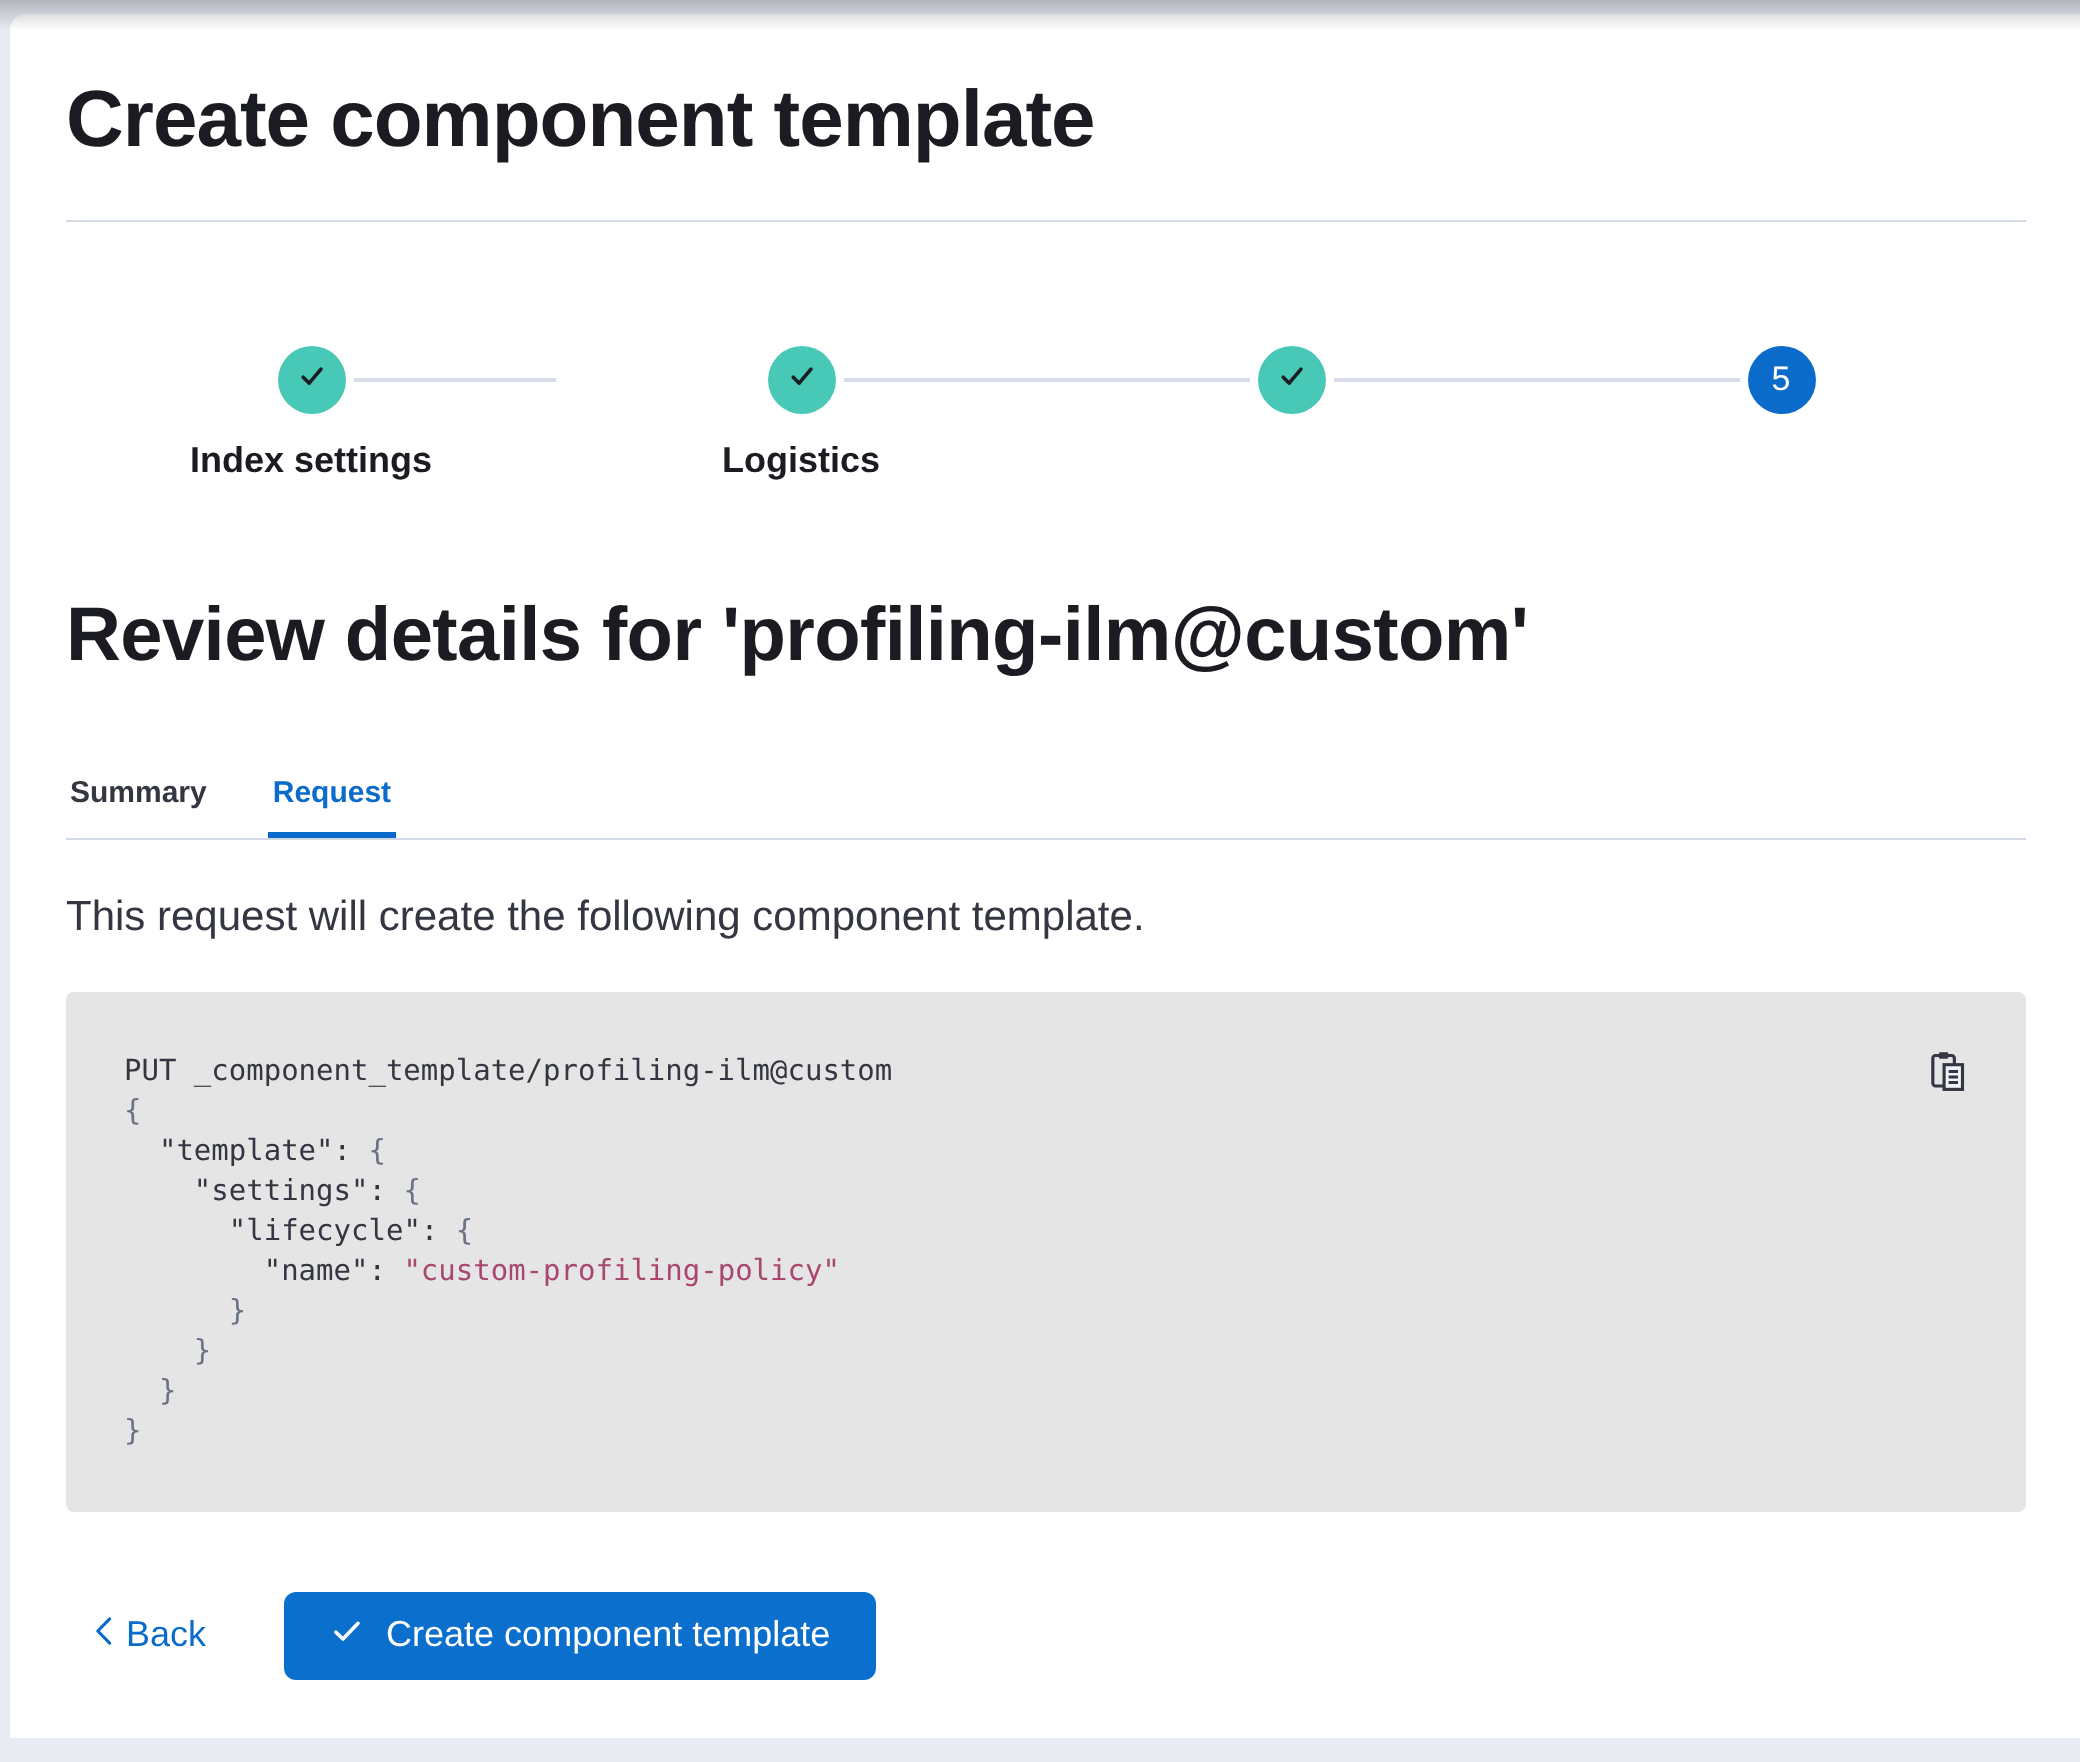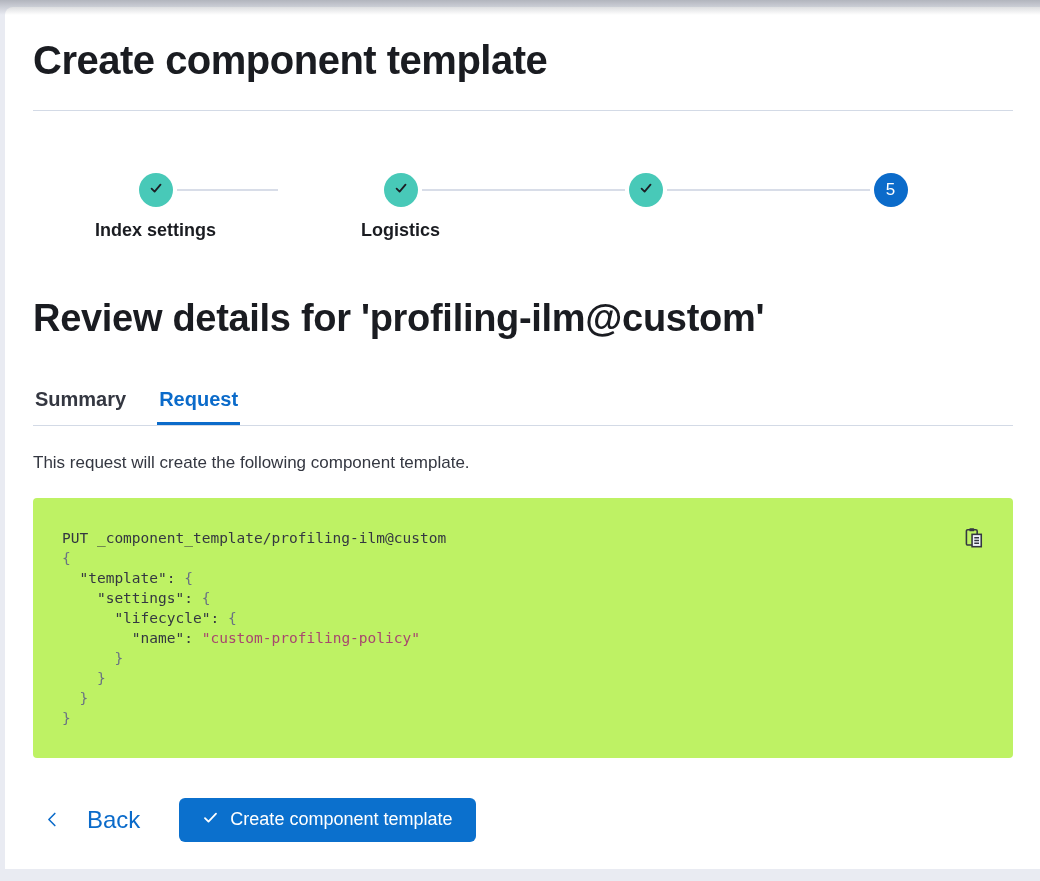--- a/index.html
+++ b/index.html
@@ -54,51 +54,51 @@
     margin:55px 0 0; font-size:38px; line-height:1.2; font-weight:700;
     color:#1a1c21; letter-spacing:-0.3px;
   }
 
   
   .tabs {
     display:flex; gap:29px; margin-top:46px;
     border-bottom:1px solid #d3dae6; align-items:flex-end;
   }
   .tab {
-    font-size:20px; font-weight:700; color:#343741;
+    font-size:15px; font-weight:700; color:#343741;
     padding:0 2px 14px; cursor:pointer;
   }
   .tab.selected { color:#0b6bca; box-shadow:inset 0 -3px 0 #0b6bca;text-align:right; }
 
-  p.request-desc { margin:27px 0 0; font-size:17px; color:#343741; }
+  p.request-desc { margin:27px 0 0; font-size:21px; color:#343741; }
 
   
   .codeblock {
-    position:relative; margin-top:25px; background:#bef264;
+    position:relative; margin-top:25px; background:#e5e5e5;
     border-radius:4px; padding:30px 28px 30px 29px;
   }
   .code-pre {
     margin:0; font-family:"DejaVu Sans Mono","Liberation Mono",monospace;
     font-size:14.5px; line-height:20px; color:#343741;
     white-space:pre;
   }
   .tok-plain { color:#343741; }
   .tok-key   { color:#343741; }
   .tok-punc  { color:#6a7383; }
   .tok-str   { color:#a8476f; }
   .copy-btn {
     position:absolute; top:26px; right:26px;
     background:none; border:none; padding:3px; cursor:pointer; line-height:0;
   }
 
   
   .footer { display:flex; align-items:center; margin-top:40px; gap:33px; }
   .back-link {
-    display:flex; align-items:center; gap:26px;
-    color:#0b6bca; font-size:24px; font-weight:500;
+    display:flex; align-items:center; gap:2px;
+    color:#0b6bca; font-size:18px; font-weight:500;
     cursor:pointer; padding-left:11px; background:none; border:none;
     font-family:inherit;
   }
   .submit-btn {
     display:flex; align-items:center; gap:11px;
     background:#0b70cd; color:#ffffff; border:none; border-radius:6px;
     height:44px; padding:0 23px; font-size:18px; font-weight:500;
     cursor:pointer; font-family:inherit;
   }
 </style>

